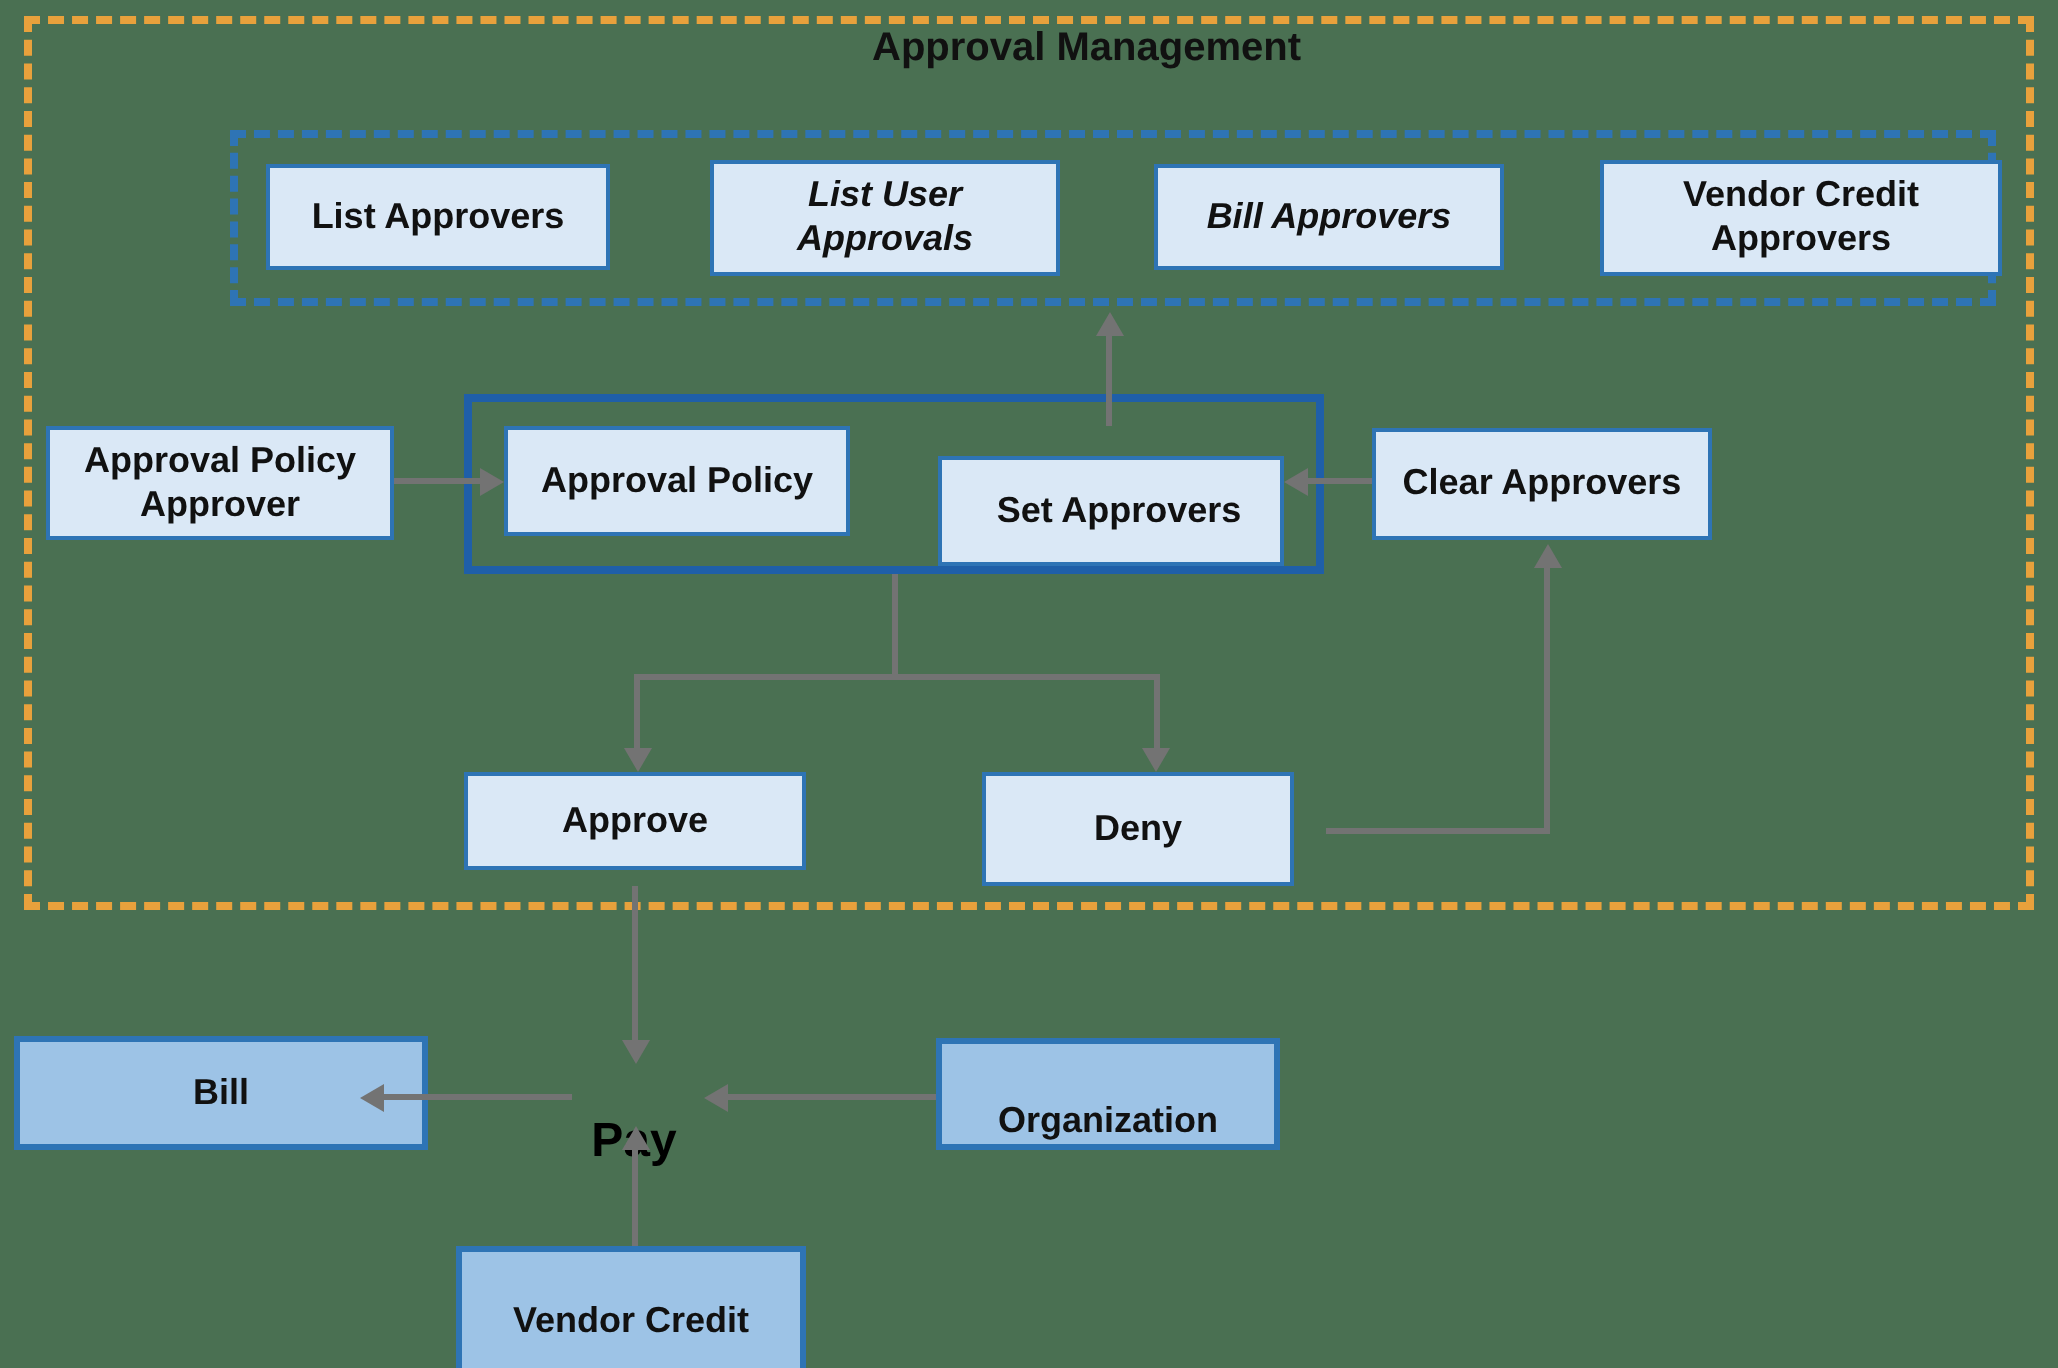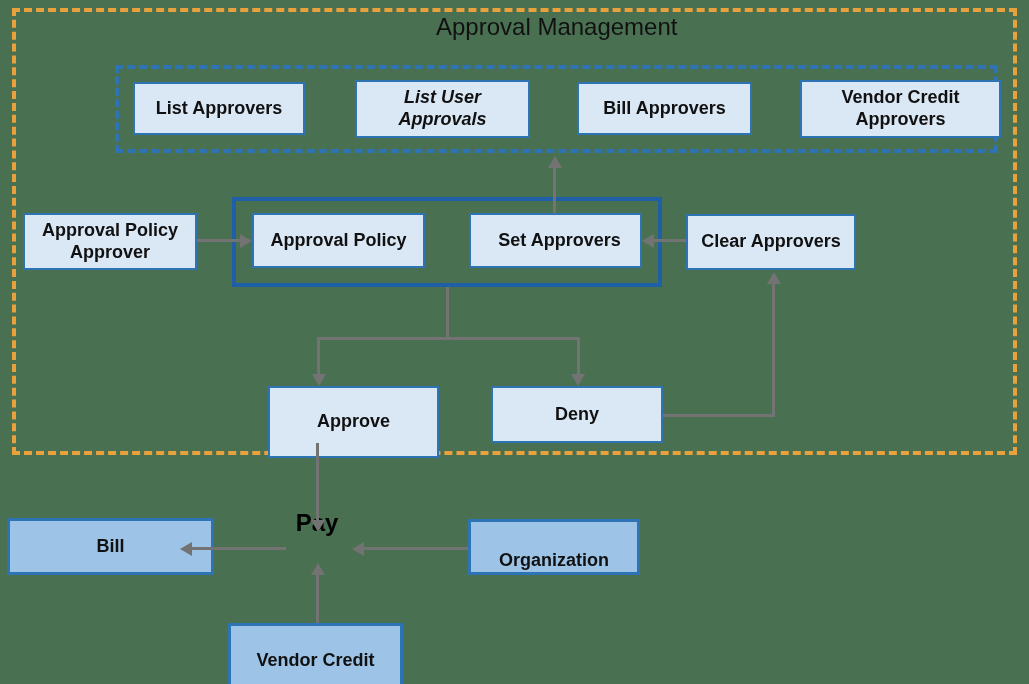--- a/index.html
+++ b/index.html
@@ -15,21 +15,21 @@
   .container-dashed-blue{
     position:absolute;left:115px;top:65px;width:883px;height:88px;
     border:4px dashed var(--dashed_blue,#2E74B5);box-sizing:border-box;
   }
   .container-solid-blue{
     position:absolute;left:232px;top:197px;width:430px;height:90px;
     border:4px solid var(--container_border_blue,#1F5FA8);box-sizing:border-box;
   }
   .diagram-title{
     position:absolute;left:436px;top:13px;white-space:nowrap;
-    font-size:24px;font-weight:normal;color:var(--text,#111111);
+    font-size:20px;font-weight:bold;color:var(--text,#111111);
   }
   .node{
     position:absolute;display:flex;align-items:center;justify-content:center;
     text-align:center;font-weight:bold;font-size:18px;line-height:1.2;
     color:var(--text,#111111);box-sizing:border-box;padding:0 8px;
   }
   .node.light{
     background:var(--box_fill_light,#DAE8F6);
     border:2px solid var(--box_border_blue,#2E74B5);
   }
@@ -55,57 +55,57 @@
 <div class="diagram-title">Approval Management</div>
 <div class="container-dashed-blue"></div>
 <div class="container-solid-blue"></div>
 
 <div class="node light" style="left:133px;top:82px;width:172px;height:53px;">
     <span>List Approvers</span>
   </div>
 <div class="node light" style="left:355px;top:80px;width:175px;height:58px;font-style:italic;">
     <span>List User Approvals</span>
   </div>
-<div class="node light" style="left:577px;top:82px;width:175px;height:53px;">
+<div class="node light" style="left:577px;top:82px;width:175px;height:53px;font-style:italic;">
     <span>Bill Approvers</span>
   </div>
 <div class="node light" style="left:800px;top:80px;width:201px;height:58px;">
     <span>Vendor Credit Approvers</span>
   </div>
 
 <div class="node light" style="left:23px;top:213px;width:174px;height:57px;">
     <span>Approval Policy Approver</span>
   </div>
 <div class="node light" style="left:252px;top:213px;width:173px;height:55px;">
     <span>Approval Policy</span>
   </div>
-<div class="node light" style="left:469px;top:213px;width:173px;height:55px;padding-left:16px;">
+<div class="node light" style="left:469px;top:228px;width:173px;height:55px;padding-left:16px;">
     <span>Set Approvers</span>
   </div>
 <div class="node light" style="left:686px;top:214px;width:170px;height:56px;">
     <span>Clear Approvers</span>
   </div>
 
-<div class="node light" style="left:232px;top:386px;width:171px;height:72px;margin-left:36px;">
+<div class="node light" style="left:232px;top:386px;width:171px;height:49px;">
     <span>Approve</span>
   </div>
-<div class="node light" style="left:491px;top:386px;width:172px;height:57px;">
+<div class="node light" style="left:491px;top:386px;width:156px;height:57px;">
     <span>Deny</span>
   </div>
 
 <div class="node dark" style="left:7px;top:518px;width:207px;height:57px;">
     <span>Bill</span>
   </div>
 <div class="node dark" style="left:468px;top:519px;width:172px;height:56px;align-items:flex-end;">
     <span>Organization</span>
   </div>
 <div class="node dark" style="left:228px;top:623px;width:175px;height:75px;">
     <span>Vendor Credit</span>
   </div>
-<div class="floating-label" style="left:282px;top:509px;width:70px;">Pay</div>
+<div class="floating-label" style="left:282px;top:557px;width:70px;">Pay</div>
 
 <div class="edge" style="left:197px;top:239px;width:45px;height:3px;"></div>
 <div class="ah ah-right" style="left:240px;top:234px;"></div>
 
 <div class="edge" style="left:553px;top:168px;width:3px;height:45px;"></div>
 <div class="ah ah-up" style="left:548px;top:156px;"></div>
 
 <div class="edge" style="left:654px;top:239px;width:32px;height:3px;"></div>
 <div class="ah ah-left" style="left:642px;top:234px;"></div>
 

